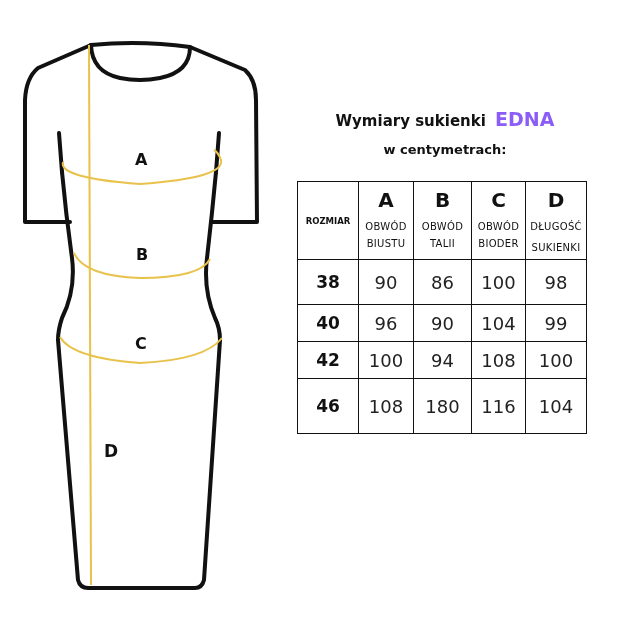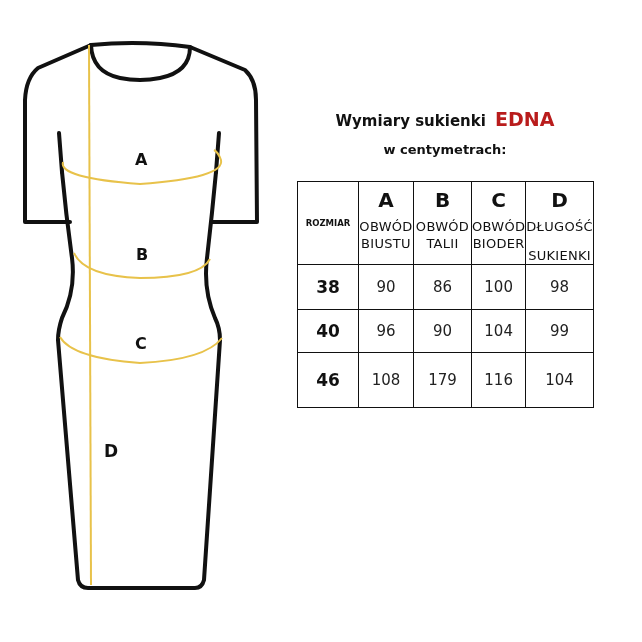--- a/index.html
+++ b/index.html
@@ -1,33 +1,33 @@
 <!DOCTYPE html>
 <html><head>
   <meta charset="utf-8">
   <style>
     html, body { margin:0; padding:0; background:#fff; }
     body { width:642px; height:642px; position:relative; overflow:hidden; font-family:"DejaVu Sans", sans-serif; color:#111; }
     .dress { position:absolute; left:0; top:0; width:270px; height:642px; }
     .lbl { position:absolute; font-family:"DejaVu Sans", sans-serif; font-weight:bold; font-size:16px; color:#111; }
     .title { position:absolute; left:290px; width:310px; text-align:center; font-weight:bold; font-family:"DejaVu Sans", sans-serif; }
     .t1 { top:108px; font-size:15px; }
-    .t1 .brand { font-size:19px; color:#b91c1c; font-weight:bold; margin-left:4px; }
+    .t1 .brand { font-size:19px; color:#8b5cf6; font-weight:bold; margin-left:4px; }
     .t2 { top:142px; font-size:13px; }
     table { position:absolute; left:297px; top:181px; border-collapse:collapse; }
     td, th { border:1.5px solid #111; text-align:center; padding:0; font-family:"DejaVu Sans", sans-serif; }
     th { font-weight:normal; }
     .c0 { width:60px; } .c1 { width:54px; } .c2 { width:57px; } .c3 { width:53px; } .c4 { width:60px; }
     .hdr { height:78px; vertical-align:top; }
     .hdr .letter { display:block; font-weight:bold; font-size:20px; margin-top:6px; }
-    .hdr .sub { display:block; font-size:13px; line-height:17px; margin-top:6px; letter-spacing:0.3px; }
+    .hdr .sub { display:block; font-size:10px; line-height:17px; margin-top:6px; letter-spacing:0.3px; }
     .rozm { font-size:8.5px; font-weight:bold; vertical-align:middle; }
     td.size { font-weight:bold; font-size:17px;text-align:center; }
-    td.val { font-size:15px; color:#222; }
-    tr.r0 { height:45px; } tr.r1 { height:43px; } tr.r2 { height:37px; } tr.r3 { height:44px; }
+    td.val { font-size:18px; color:#222; }
+    tr.r0 { height:45px; } tr.r1 { height:37px; } tr.r2 { height:37px; } tr.r3 { height:44px; }
     tr.r4 { height:55px; } tr.r5 { height:42px; } tr.r6 { height:41px; }
   </style>
 </head>
 <body>
 
 <svg class="dress" viewBox="0 0 270 642" xmlns="http://www.w3.org/2000/svg">
   <g fill="none" stroke="#111" stroke-width="4" stroke-linejoin="round" stroke-linecap="round">
 
     <path d="M91,45 Q92,72 120,78 Q140,82 160,78 Q190,72 190,47"></path>
 
@@ -76,38 +76,45 @@
       <span class="sub" style="margin-top:0">TALII</span>
     </th>
     <th class="c3">
       <span class="letter">C</span>
       <span class="sub">OBWÓD</span>
       <span class="sub" style="margin-top:0">BIODER</span>
     </th>
     <th class="c4">
       <span class="letter">D</span>
       <span class="sub">DŁUGOŚĆ</span>
-      <span class="sub" style="margin-top:12px">SUKIENKI</span>
+      <span class="sub" style="margin-top:4px">SUKIENKI</span>
     </th>
   </tr>
   <tr class="r0">
     <td class="size">38</td>
     <td class="val">90</td>
     <td class="val">86</td>
     <td class="val">100</td>
     <td class="val">98</td>
   </tr>
   <tr class="r1">
     <td class="size">40</td>
     <td class="val">96</td>
     <td class="val">90</td>
     <td class="val">104</td>
     <td class="val">99</td>
   </tr>
+  <tr class="r2">
+    <td class="size">42</td>
+    <td class="val">100</td>
+    <td class="val">94</td>
+    <td class="val">108</td>
+    <td class="val">100</td>
+  </tr>
   <tr class="r4">
     <td class="size">46</td>
     <td class="val">108</td>
-    <td class="val">179</td>
+    <td class="val">180</td>
     <td class="val">116</td>
     <td class="val">104</td>
   </tr>
 </tbody>
   </table>
 
 </body></html>

